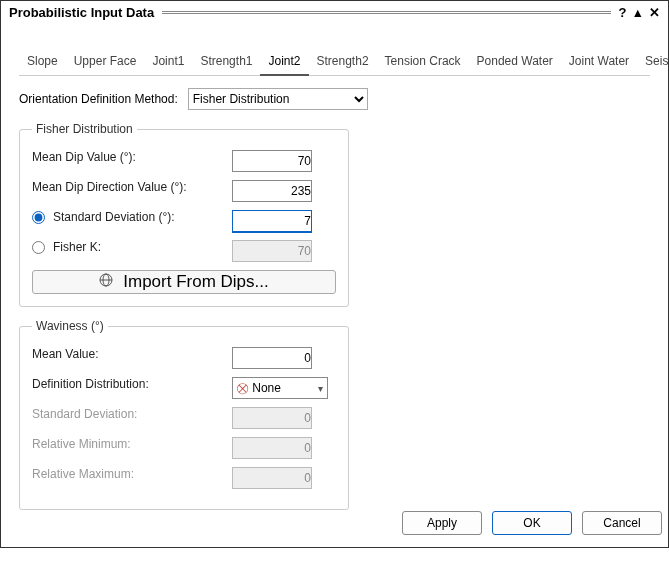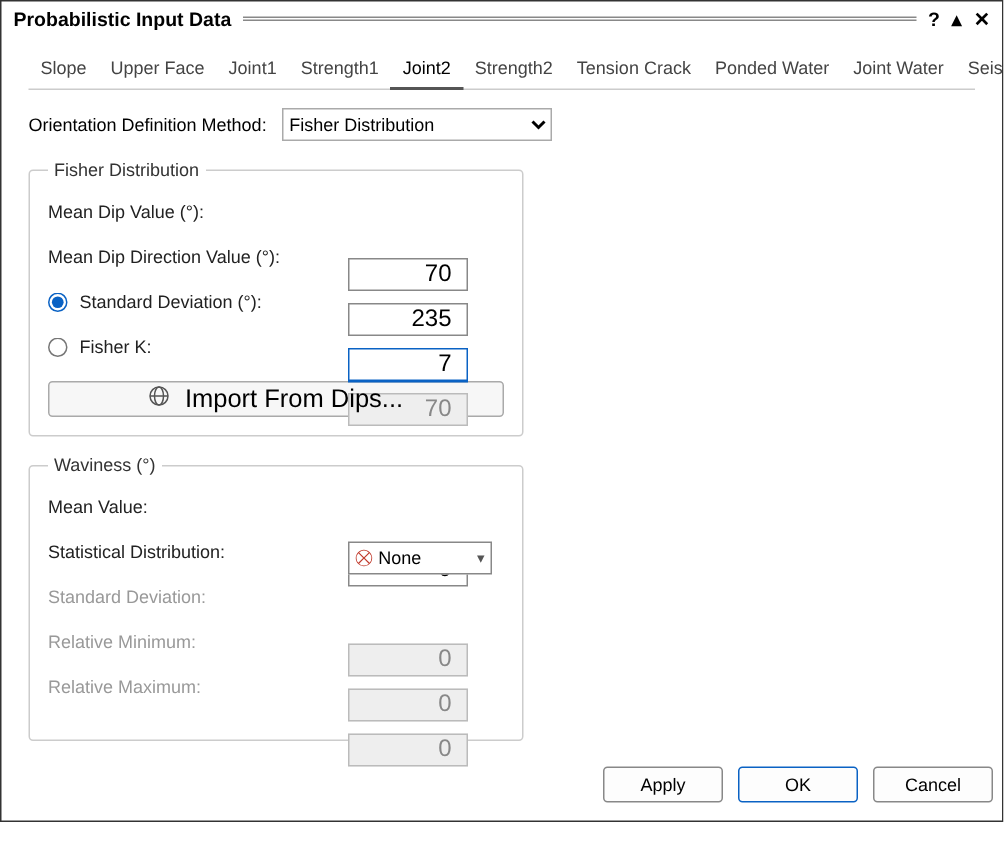--- a/index.html
+++ b/index.html
@@ -5,31 +5,31 @@
   * { box-sizing: border-box; font-family: "Segoe UI", Tahoma, Arial, sans-serif; }
   body { margin: 0; background: #fff; }
   .window { width: 669px; height: 548px; border: 1px solid #333; background: #fff; position: relative; }
   .titlebar { display: flex; align-items: center; padding: 4px 8px 2px 8px; }
   .title { font-weight: bold; font-size: 13px; white-space: nowrap; }
   .title-rule { flex: 1; margin: 0 8px; border-top: 3px double #888; height: 3px; }
   .title-icons { display: flex; gap: 8px; align-items: center; }
   .title-icons span { font-size: 13px; font-weight: bold; cursor: default; }
   .content { padding: 12px 18px 0 18px; }
   .tabs { display: flex; gap: 0; border-bottom: 1px solid #ccc; font-size: 12px; }
-  .tab { padding: 4px 8px 6px 8px; color: #444; cursor: default; white-space: nowrap; }
+  .tab { padding: 4px 8px 6px 8px; color: #444; cursor: default; white-space: nowrap; margin-top: 16px; }
   .tab.active { border-bottom: 2px solid #555; margin-bottom: -1px; color: #000; }
   .row { display: flex; align-items: center; margin: 12px 0 6px 0; font-size: 12px; }
   .row label { margin-right: 10px; }
   select.combo { width: 180px; height: 22px; font-size: 12px; border: 1px solid #aaa; background: #fff; }
   fieldset.group { border: 1px solid #ccc; border-radius: 3px; margin: 12px 0 10px 0; padding: 8px 12px 12px 12px; width: 330px; }
   fieldset.group legend { font-size: 12px; padding: 0 4px; color: #333; }
   .field-row { display: flex; align-items: flex-start; margin: 6px 0; height: 24px; }
   .field-lab { flex: 0 0 200px; font-size: 12px; color: #222; display: flex; align-items: center; gap: 4px; }
   .field-lab.disabled { color: #999; }
-  .num-input { width: 80px; height: 22px; border: 1px solid #888; text-align: right; padding: 0 10px; font-size: 16px; background:#fff;margin-top:38px; }
+  .num-input { width: 80px; height: 22px; border: 1px solid #888; text-align: right; padding: 0 0; font-size: 12px; background:#fff; }
   .num-input.focus { border: 1px solid #0a62c4; box-shadow: 0 1px 0 #0a62c4; }
   .num-input.disabled { background: #eee; color: #888; border-color:#bbb; }
   input[type=radio] { accent-color: #0a62c4; margin:0 4px 0 0; }
   .import-btn { width: 100%; height: 24px; margin-top: 6px; border: 1px solid #aaa; border-radius: 3px; background: #f7f7f7; font-size: 17px; display:flex; align-items:center; justify-content:center; gap:8px; cursor:default; }
   .import-btn .ic { width:16px; display:inline-block; }
   .dist-select { width: 96px; height: 22px; border:1px solid #888; background:#fff; display:flex; align-items:center; padding:0 4px; font-size:12px; position:relative; }
   .dist-select .caret { position:absolute; right:4px; font-size:10px; color:#555; }
   .dist-select .xic { color:#c0392b; font-size:11px; margin-right:4px; }
   .footer { position:absolute; bottom:12px; right:6px; display:flex; gap:10px; }
   .btn { width:80px; height:24px; border:1px solid #888; border-radius:3px; background:#fdfdfd; font-size:12px; display:flex; align-items:center; justify-content:center; cursor:default; }
@@ -116,21 +116,21 @@
 
     <fieldset class="group">
       <legend>Waviness (°)</legend>
 
       <div class="field-row">
         <span class="field-lab">Mean Value:</span>
         <input class="num-input" value="0" style="">
       </div>
 
       <div class="field-row">
-        <span class="field-lab">Statistical Distribution:</span>
+        <span class="field-lab">Definition Distribution:</span>
         <div class="dist-select">
           <span class="xic">⛒</span>
           <span>None</span>
           <span class="caret">▾</span>
         </div>
       </div>
 
       <div class="field-row">
         <span class="field-lab disabled">Standard Deviation:</span>
         <input class="num-input disabled" disabled="" value="0" style="">

